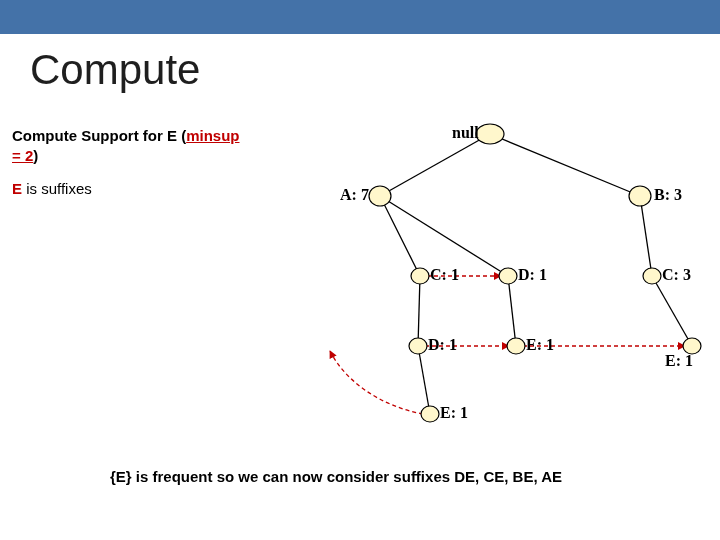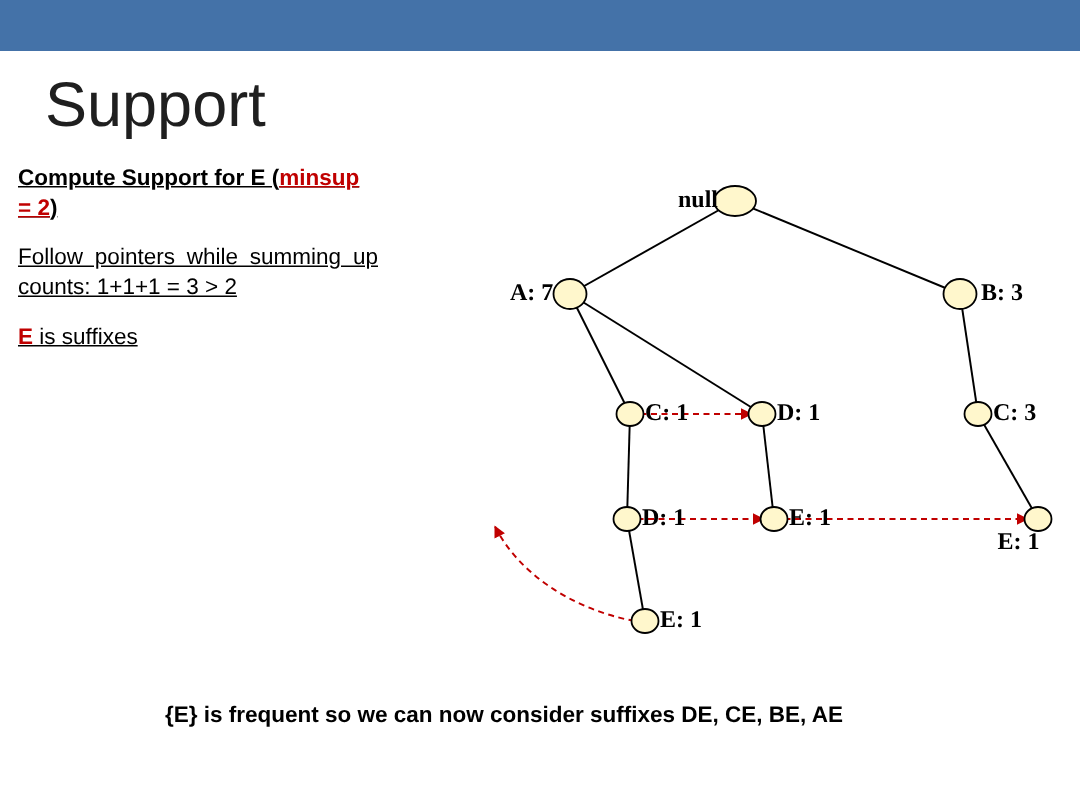--- a/index.html
+++ b/index.html
@@ -23,25 +23,24 @@
   .title {
     position: absolute;
     left: 30px;
     top: 46px;
     font-size: 42px;
     color: #1f1f1f;
   }
   .left-text {
     position: absolute;
     left: 12px;
-    top: 109px;
+    top: 126px;
     width: 240px;
     font-size: 15px;
     line-height: 1.3;
-    text-decoration: underline;
   }
   .left-text .para {
     margin-bottom: 14px;
   }
   .justify {
     text-align: justify;
   }
   .red { color: #c00000; }
   .u { text-decoration: underline; }
   .b { font-weight: bold; }
@@ -85,27 +84,26 @@
     fill: #000;
     text-anchor: start;
     dominant-baseline: middle;
   }
 </style>
 </head>
 <body>
 
 <div class="topbar"></div>
 
-<div class="title">Support</div>
+<div class="title">Compute</div>
 
 <div class="left-text">
   <div class="para b">
     <span>Compute Support for E (</span><span class="red u">minsup = 2</span><span>)</span>
   </div>
-  <div class="para justify">Follow pointers while summing up counts: 1+1+1 = 3 &gt; 2</div>
   <div class="para">
     <span class="b red">E</span><span> is suffixes</span>
   </div>
 </div>
 
 <div class="diagram">
   <svg viewBox="0 0 410 320">
     <defs>
       <marker id="arrow" viewBox="0 0 10 10" refX="9" refY="5" markerWidth="6" markerHeight="6" orient="auto-start-reverse">
         <path d="M 0 0 L 10 5 L 0 10 z" fill="#c00000"></path>

